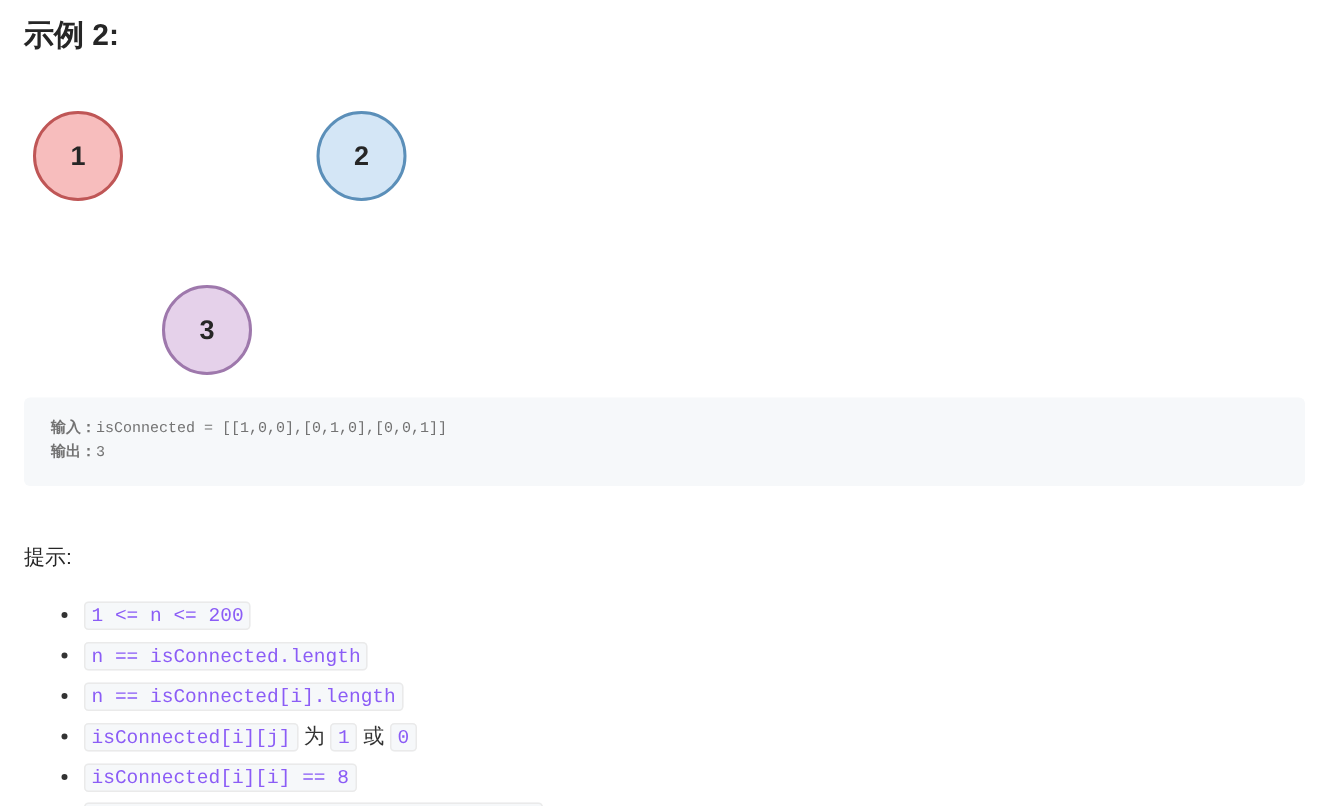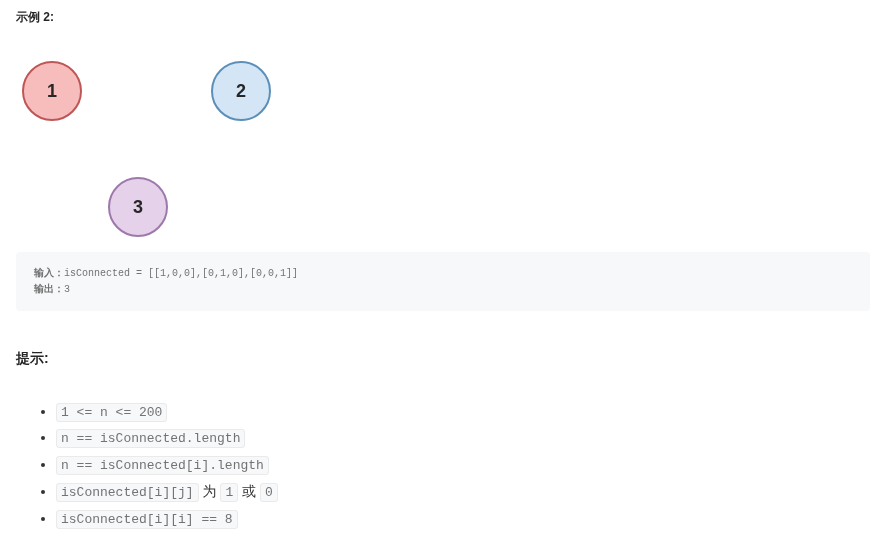--- a/index.html
+++ b/index.html
@@ -9,21 +9,21 @@
       color: #262626;
       background: #ffffff;
       padding: 0 16px 20px 16px;
       line-height: 1.6;
       position: relative;
       width: 886px;
     }
     .heading {
       font-weight: bold;
       margin: 8px 0 12px 0;
-      font-size: 12px;
+      font-size: 20px;
     }
     .diagram {
       position: relative;
       height: 205px;
       margin: 8px 0 8px 0;
     }
     .node {
       position: absolute;
       width: 60px;
       height: 60px;
@@ -44,39 +44,39 @@
       padding: 14px 18px;
       font-family: Consolas, "Courier New", monospace;
       font-size: 10px;
       line-height: 1.55;
       white-space: pre-wrap;
       color: #737373;
       margin-bottom: 36px;
     }
     .code-block b { font-weight: bold; font-family: Consolas, "Courier New", monospace; }
     .hints-heading {
-      font-weight: bold;
-      margin: 12px 0 30px 0;
+      font-weight: normal;
+      margin: 12px 0 16px 0;
     }
     ul.hints {
       list-style: disc;
       margin-left: 40px;
     }
     ul.hints li {
       margin-bottom: 3px;
       color: #333;
     }
     .inline-code {
       font-family: Consolas, "Courier New", monospace;
       font-size: 13px;
       background: #f6f8fa;
       padding: 1px 4px;
       border-radius: 3px;
       border: 1px solid #eaeaea;
-      color: #737373;
+      color: #8b5cf6;
     }
   </style>
 </head>
 <body>
 
 <div class="heading">示例 2:</div>
 
 <div class="diagram">
   <div class="node node-1">1</div>
   <div class="node node-2">2</div>

